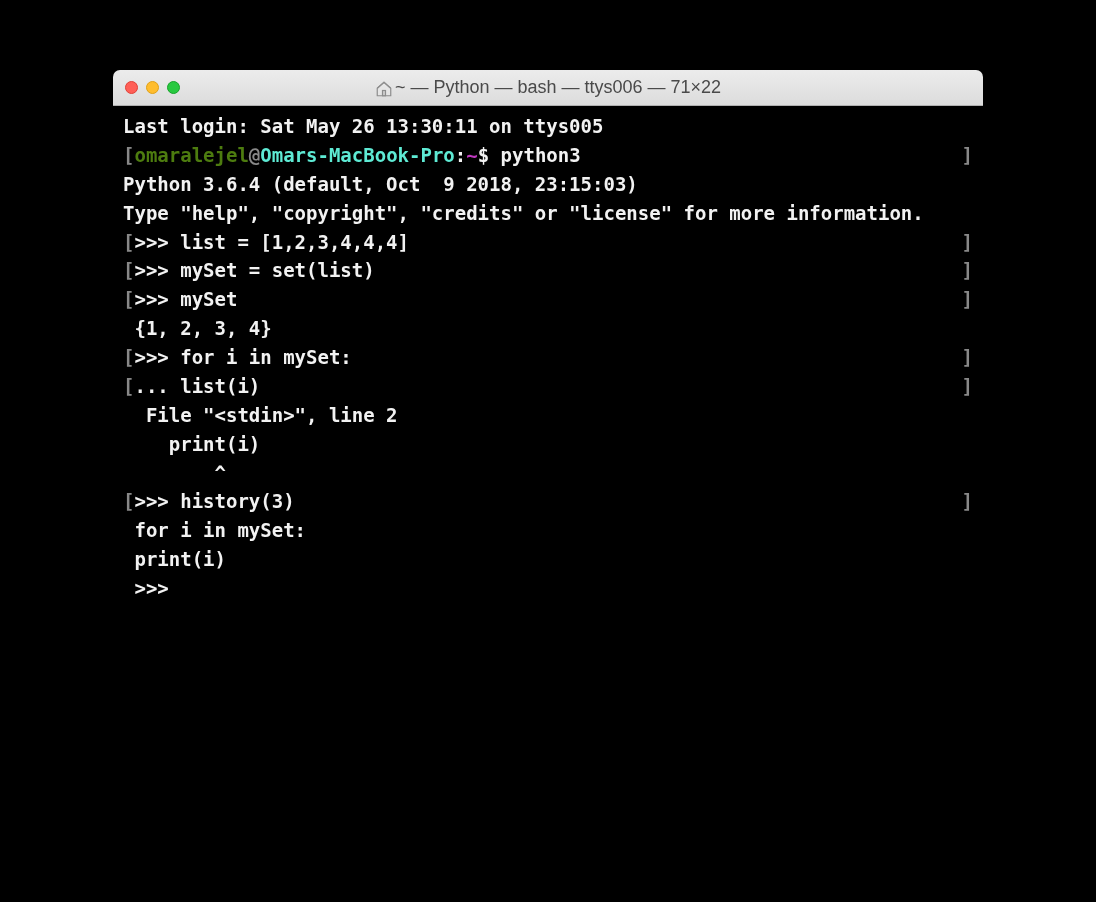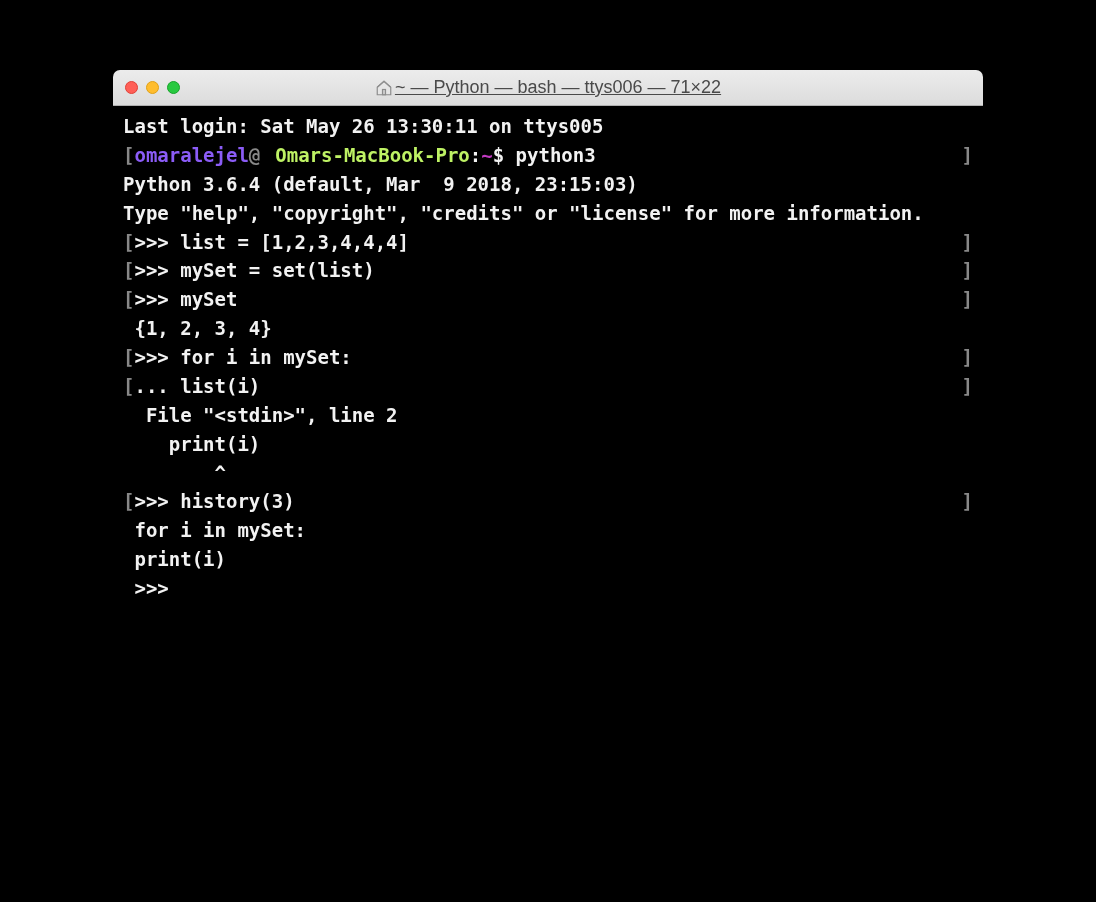--- a/index.html
+++ b/index.html
@@ -44,27 +44,26 @@
     }
     .tl-close { background: #ff5f57; border: 0.5px solid #e14137; }
     .tl-min { background: #ffbd2e; border: 0.5px solid #e1a116; }
     .tl-max { background: #28c940; border: 0.5px solid #17a32a; }
     .title-content {
       position: absolute;
       left: 0;
       right: 0;
       display: flex;
       justify-content: center;
-      align-items: center;
+      align-items: flex-end;
       gap: 2px;
       pointer-events: none;
       font-family: -apple-system, BlinkMacSystemFont, "Helvetica Neue", sans-serif;
       font-size: 18px;
       color: #4a4a4a;
-      text-decoration: underline;
     }
     .home-icon {
       width: 18px;
       height: 18px;
       opacity: 0.7;
     }
     .terminal-body {
       background: #000;
       min-height: 720px;
       padding: 6px 10px;
@@ -80,22 +79,22 @@
     .bracketed {
       display: flex;
     }
     .lbracket, .rbracket {
       color: #888;
     }
     .bracket-content {
       flex: 1;
       white-space: pre;
     }
-    .user { color: #8b5cf6; }
-    .host { color: #bef264; padding-left: 15px; }
+    .user { color: #4d7c0f; }
+    .host { color: #5eead4; }
     .at { color: #888; }
     .colon { color: #f2f2f2; }
     .tilde { color: #c039c0; }
     .dollar { color: #f2f2f2; }
   </style>
 </head>
 <body>
 
 <div class="window">
   <div class="titlebar">
@@ -116,21 +115,21 @@
 
   <div class="terminal-body">
     <div class="line">Last login: Sat May 26 13:30:11 on ttys005</div>
 
     <div class="bracketed">
       <span class="lbracket">[</span>
       <span class="bracket-content"><span class="user">omaralejel</span><span class="at">@</span><span class="host">Omars-MacBook-Pro</span><span class="colon">:</span><span class="tilde">~</span><span class="dollar">$</span><span> python3</span></span>
       <span class="rbracket">]</span>
     </div>
 
-    <div class="line">Python 3.6.4 (default, Mar  9 2018, 23:15:03) </div>
+    <div class="line">Python 3.6.4 (default, Oct  9 2018, 23:15:03) </div>
     <div class="line">Type "help", "copyright", "credits" or "license" for more information.</div>
 
     <div class="bracketed">
       <span class="lbracket">[</span>
       <span class="bracket-content">&gt;&gt;&gt; list = [1,2,3,4,4,4]</span>
       <span class="rbracket">]</span>
     </div>
     <div class="bracketed">
       <span class="lbracket">[</span>
       <span class="bracket-content">&gt;&gt;&gt; mySet = set(list)</span>

